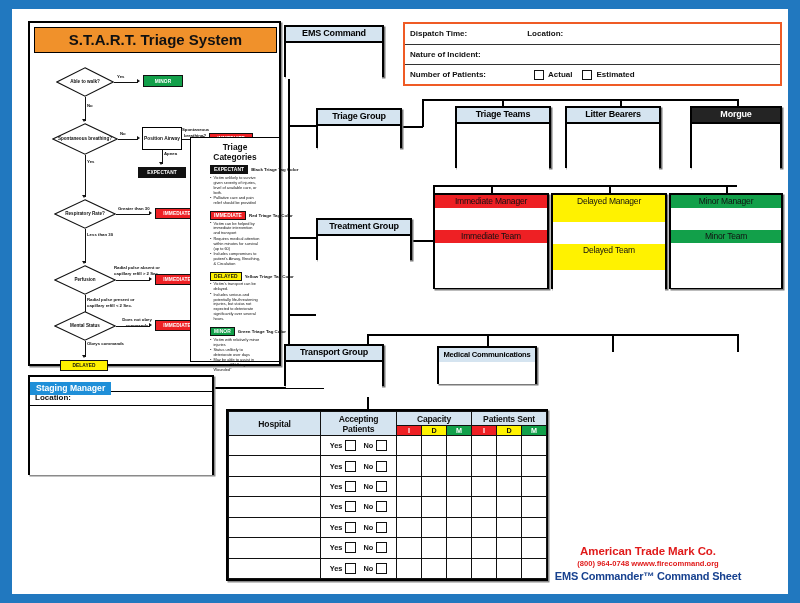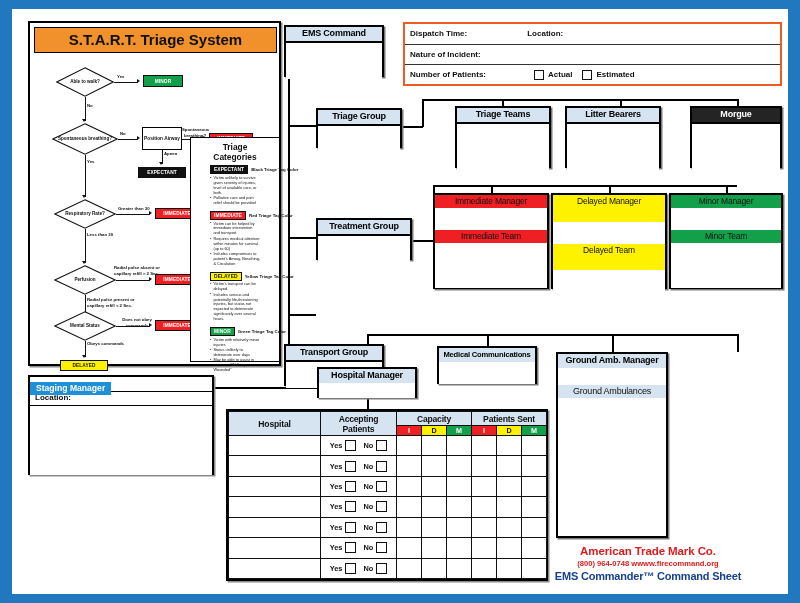--- a/index.html
+++ b/index.html
@@ -402,36 +402,26 @@
     <div style="height:45px;background:#fff;"></div>
   </div>
 
   <div class="obox" style="left:657px;top:184px;width:114px;height:96px;">
     <div class="band" style="background:#12a04a;color:#111;height:13px;line-height:13px;">Minor Manager</div>
     <div style="height:22px;background:#fff;"></div>
     <div class="band" style="background:#12a04a;color:#111;height:13px;line-height:13px;">Minor Team</div>
     <div style="height:45px;background:#fff;"></div>
   </div>
 
-  <div class="obox" style="left:305px;top:358px;width:100px;height:31px;">
-    <div class="ohead" style="border-bottom:none;">Hospital Manager</div>
-    <div class="obody" style="height:15px;"></div>
-  </div>
 
   <div class="obox" style="left:425px;top:337px;width:100px;height:38px;">
     <div class="ohead" style="font-size:7.6px;border-bottom:none;">Medical Communications</div>
     <div class="obody" style="height:22px;"></div>
   </div>
 
-  <div class="obox" style="left:544px;top:343px;width:112px;height:186px;">
-    <div class="ohead" style="border-bottom:none;">Ground Amb. Manager</div>
-    <div style="height:17px;background:#fff;"></div>
-    <div class="band" style="background:#d5e4f0;color:#111;height:13px;line-height:13px;font-size:9px;">Ground Ambulances</div>
-    <div style="height:138px;background:#fff;"></div>
-  </div>
 
 
   <div id="staging">
     <div id="staging-head">
       <span>Staging Manager</span>
     </div>
     <div id="staging-loc">Location:</div>
     <div style="height:69px;background:#fff;"></div>
   </div>
 

